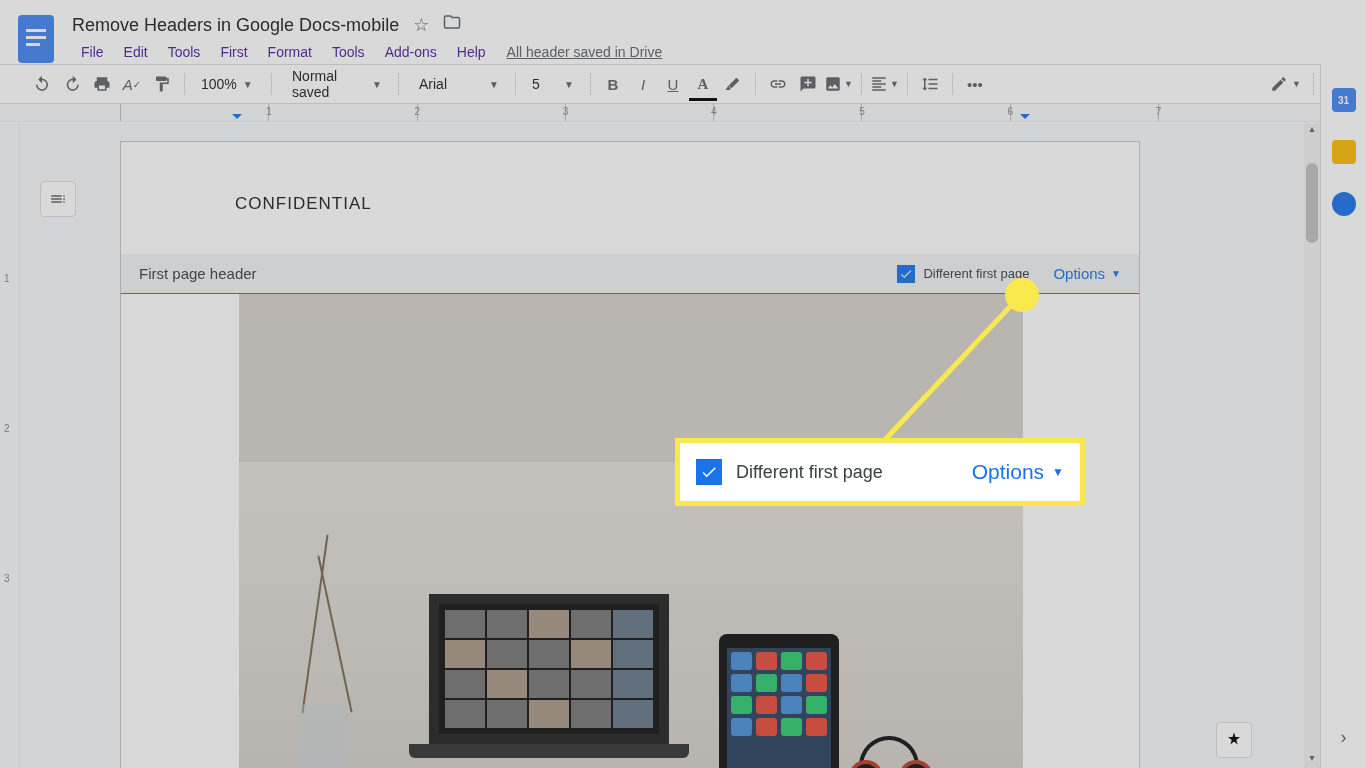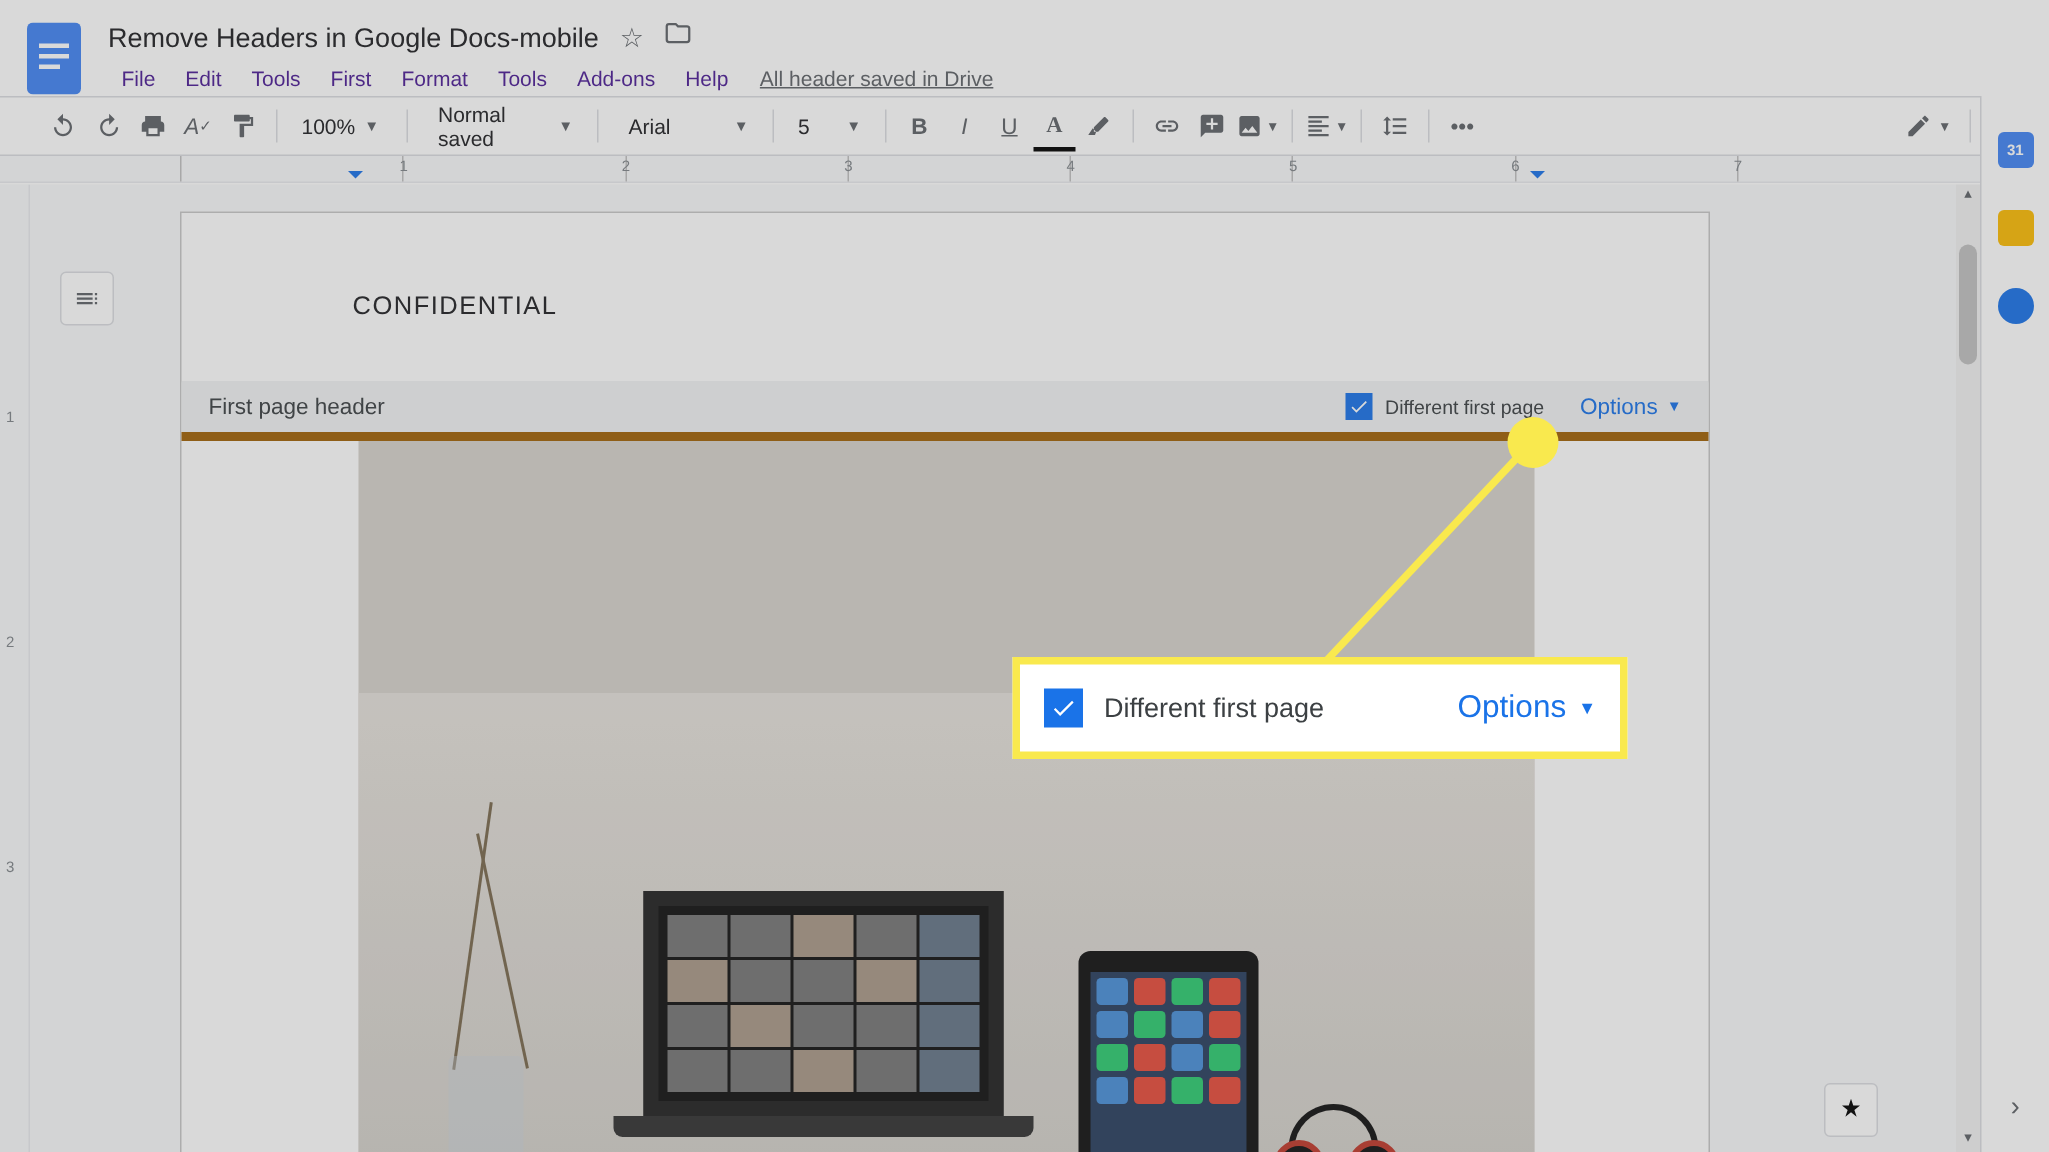--- a/index.html
+++ b/index.html
@@ -43,21 +43,21 @@
 .ruler .tri { position:absolute; top:10px; width:0; height:0; border:5px solid transparent; border-top-color:#1a73e8; }
 
 
 .workspace { position:absolute; top:123px; left:0; right:62px; bottom:0; background:#f8f9fa; overflow:hidden; }
 .vruler { position:absolute; left:0; top:0; width:20px; bottom:0; background:#f8f9fa; border-right:1px solid #e8eaed; }
 .vruler .vm { position:absolute; left:4px; font-size:10px; color:#80868b; }
 .outline-btn { position:absolute; left:40px; top:58px; width:36px; height:36px; border:1px solid #dadce0; border-radius:4px; display:flex; align-items:center; justify-content:center; color:#5f6368; background:#fff; }
 .page { position:absolute; left:120px; top:18px; width:1020px; background:#fff; border:1px solid #c7c7c7; min-height:900px; }
 .hdr-text { position:absolute; left:114px; top:52px; font-size:17px; color:#202124; letter-spacing:1px; }
 .hdr-sep { position:absolute; left:0; right:0; top:112px; border-top:1px solid #c7c7c7; }
-.hdr-bar { position:absolute; left:0; right:0; top:112px; height:40px; background:#f1f3f4; border-bottom:6px solid #a16207; display:flex; align-items:center; padding:0 18px; }
+.hdr-bar { position:absolute; left:0; right:0; top:112px; height:40px; background:#f1f3f4; border-bottom:1px solid #a16207; display:flex; align-items:center; padding:0 18px; }
 .hdr-bar .lab { font-size:15px; font-weight:500; color:#3c4043; }
 .hdr-bar .spacer { flex:1; }
 .hdr-bar .chk { width:18px; height:18px; background:#1a73e8; display:flex; align-items:center; justify-content:center; margin-right:8px; }
 .hdr-bar .chk svg { width:14px; height:14px; }
 .hdr-bar .chklab { font-size:13px; color:#3c4043; margin-right:24px; }
 .hdr-bar .opt { color:#1a73e8; font-size:15px; font-weight:500; display:flex; align-items:center; gap:6px; cursor:pointer; }
 .body-img { position:absolute; left:118px; top:152px; width:784px; height:560px; background:#d7d2cc; overflow:hidden; }
 .desk { position:absolute; left:0; right:0; bottom:0; height:70%; background:linear-gradient(#e5e1db,#cfccc6); }
 .laptop { position:absolute; left:170px; bottom:60px; width:280px; height:200px; }
 .laptop .scr { width:240px; height:150px; background:#111; border:10px solid #222; margin:0 auto; position:relative; }

